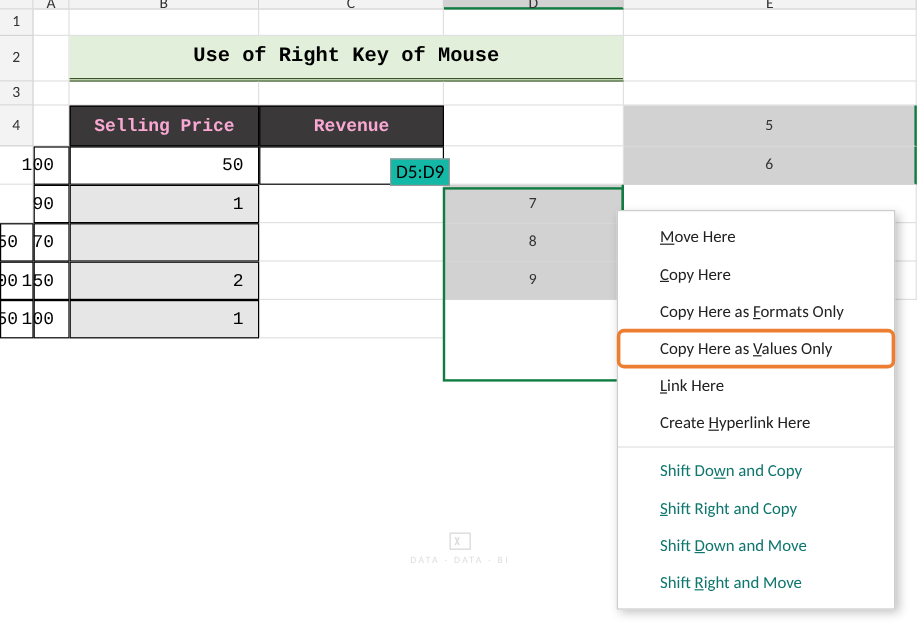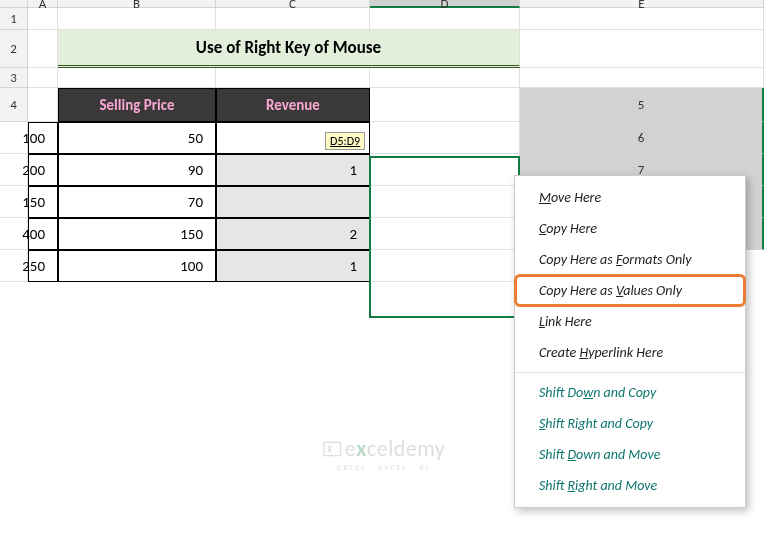--- a/index.html
+++ b/index.html
@@ -6,30 +6,30 @@
     body { font-family: Calibri, 'Segoe UI', Arial, sans-serif; font-size: 14px; background: #fff; width: 767px; height: 534px; position: relative; overflow: hidden; }
     
     .grid { display: grid; grid-template-columns: 28px 30px 158px 154px 150px 244px; grid-template-rows: 8px 22px 38px 20px 34px repeat(5, 32px); }
     
     .col-header { background: #f3f3f3; border-right: 1px solid #d4d4d4; border-bottom: 1px solid #d4d4d4; text-align: center; font-size: 13px; color: #333; display: flex; align-items: center; justify-content: center; }
     .col-header.selected { background: #d2d2d2; border-bottom: 2px solid #107c41; }
     .row-header { background: #f3f3f3; border-right: 1px solid #d4d4d4; border-bottom: 1px solid #d4d4d4; text-align: center; font-size: 13px; color: #333; display: flex; align-items: center; justify-content: center; }
     .row-header.selected { background: #d2d2d2; border-right: 2px solid #107c41; }
     .corner { background: #f3f3f3; border-right: 1px solid #d4d4d4; border-bottom: 1px solid #d4d4d4; }
     
-    .cell { border-right: 1px solid #e0e0e0; border-bottom: 1px solid #e0e0e0; display: flex; align-items: center; padding: 0 6px; }
+    .cell { border-right: 1px solid #e0e0e0; border-bottom: 1px solid #e0e0e0; display: flex; align-items: center; padding: 0 6px; font-family: Liberation Mono, monospace; }
     .title-cell { background: #e2efda; font-weight: bold; font-size: 17px; justify-content: center; border-bottom: 3px double #385723; }
     .header-cell { background: #3a3838; color: #f9a8d4; font-weight: bold; font-size: 15px; justify-content: center; border: 1px solid #000; }
     .data-cell { border: 1px solid #000; justify-content: flex-end; padding-right: 12px; font-size: 15px; }
     
     .selection-box { position: absolute; border: 2px solid #107c41; pointer-events: none; }
-    .rangetip { position: absolute; background: #fef9c3; border: 1px solid #999; font-size: 12px; padding: 1px 4px; text-decoration: underline; }
+    .rangetip { position: absolute; background: #14b8a6; border: 1px solid #999; font-size: 16px; padding: 1px 4px; }
     
     .context-menu { position: absolute; background: #fff; border: 1px solid #ccc; box-shadow: 3px 3px 8px rgba(0,0,0,0.25); width: 232px; padding: 6px 0; }
-    .menu-item { padding: 7px 24px; font-size: 14px; color: #222; cursor: default; font-style: italic; }
+    .menu-item { padding: 7px 35px; font-size: 14px; color: #222; cursor: default; }
     .menu-item.disabled { color: #0f766e; }
     .menu-sep { border-top: 1px solid #e0e0e0; margin: 4px 0; }
     .menu-item.highlighted { outline: 3px solid #ed7d31; border-radius: 5px; outline-offset: -2px; }
     .underline-char { text-decoration: underline; }
     
     .sel-fill { background: #e6e6e6; }
     
     .watermark { position: absolute; left: 50%; transform: translateX(-50%); bottom: 62px; opacity: 0.28; text-align: center; color: #888; }
     .watermark .logo-text { font-size: 22px; font-weight: 300; letter-spacing: 0.5px; }
     .watermark .logo-text .x { color: #107c41; font-weight: bold; }
@@ -74,21 +74,20 @@
 
   <div class="row-header selected">5</div>
   <div class="cell"></div>
   <div class="cell data-cell">100</div>
   <div class="cell data-cell">50</div>
   <div class="cell data-cell"></div>
   <div class="cell"></div>
 
   <div class="row-header selected">6</div>
   <div class="cell"></div>
-  <div class="cell data-cell">200</div>
   <div class="cell data-cell">90</div>
   <div class="cell data-cell sel-fill">1</div>
   <div class="cell"></div>
 
   <div class="row-header selected">7</div>
   <div class="cell"></div>
   <div class="cell data-cell">150</div>
   <div class="cell data-cell">70</div>
   <div class="cell data-cell sel-fill"></div>
   <div class="cell"></div>
@@ -123,15 +122,14 @@
   <div class="menu-item disabled"><span class="underline-char">S</span>hift Right and Copy</div>
   <div class="menu-item disabled">Shift <span class="underline-char">D</span>own and Move</div>
   <div class="menu-item disabled">Shift <span class="underline-char">R</span>ight and Move</div>
 </div>
 
 <div class="watermark">
   <svg width="20" height="20" viewBox="0 0 24 24">
       <rect x="2" y="4" width="20" height="16" fill="none" stroke="#888" stroke-width="1.5"></rect>
       <path d="M7 8 L11 16 M11 8 L7 16" stroke="#888" stroke-width="1.5"></path>
     </svg>
-  <span class="logo-text">e<span class="x">x</span>celdemy</span>
-  <div class="tag">EXCEL · EXCEL · BI</div>
+  <div class="tag">DATA · DATA · BI</div>
 </div>
 
 </body></html>

